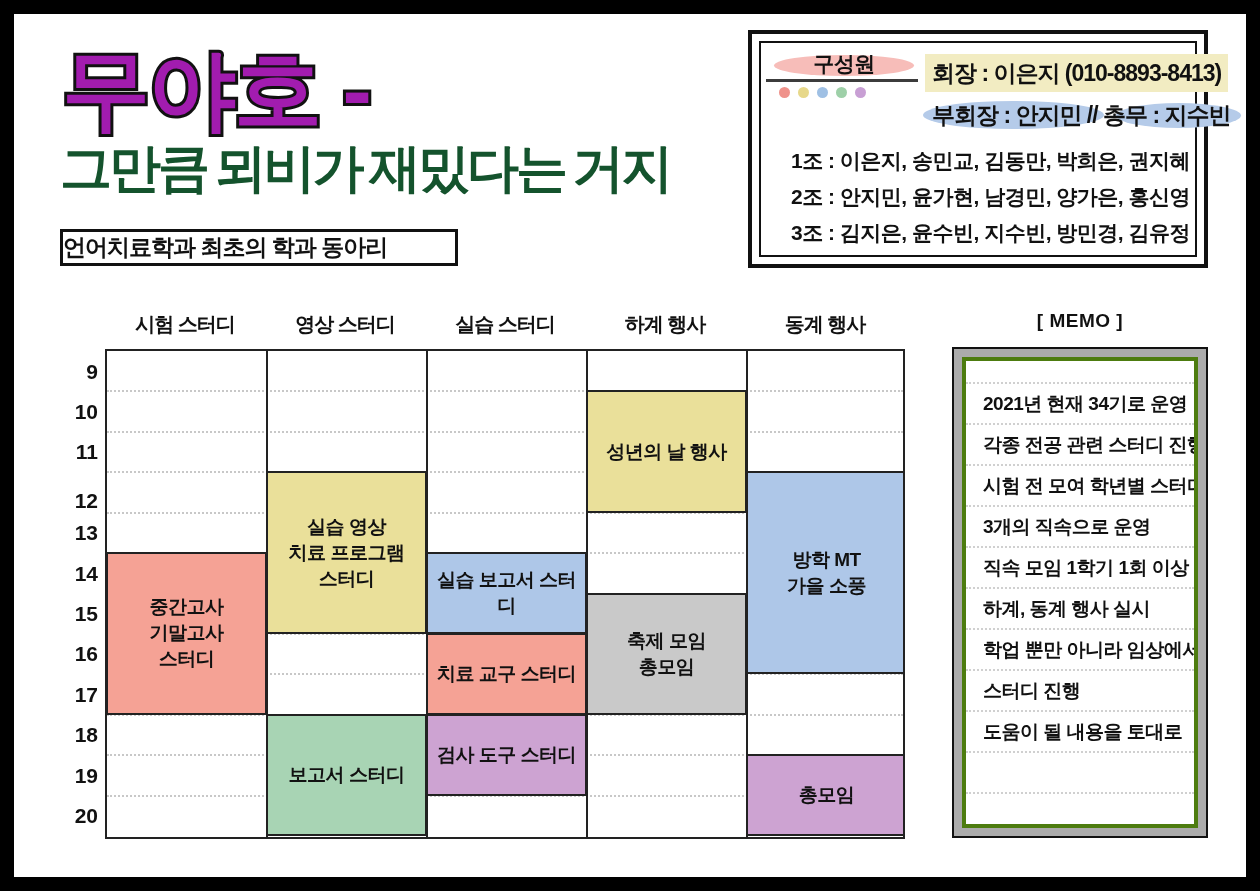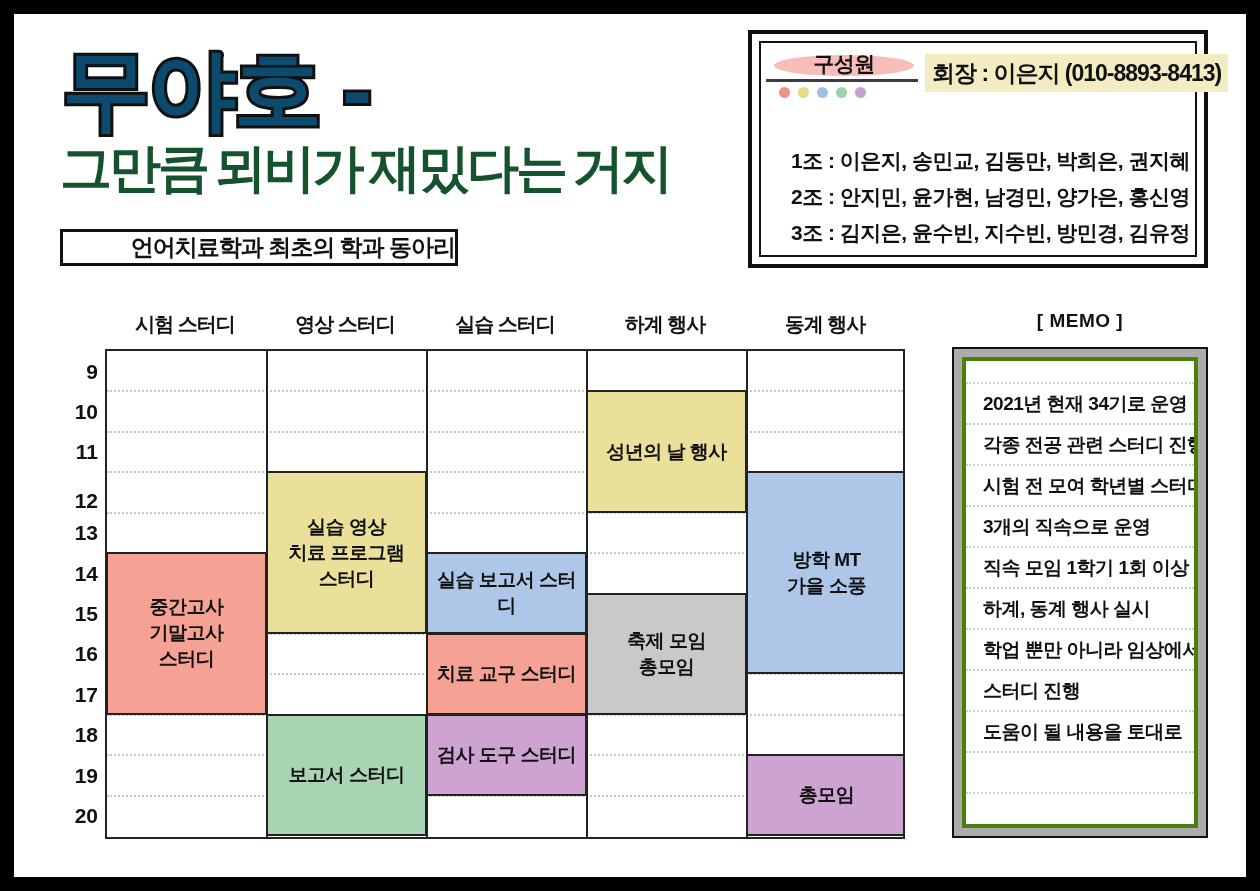--- a/index.html
+++ b/index.html
@@ -5,29 +5,29 @@
   html,body{margin:0;padding:0;background:#888;}
   .canvas{
     position:relative;width:1260px;height:891px;background:#fff;
     font-family:"Liberation Sans",sans-serif;overflow:hidden;color:#111;
   }
   .frame{position:absolute;inset:0;border:14px solid #000;z-index:60;pointer-events:none;}
 
   
   .title-outline{
     position:absolute;left:62px;top:44px;font-size:88px;font-weight:900;line-height:1.05;
-    color:#0c4a6e;-webkit-text-stroke:6px #111;paint-order:stroke fill;letter-spacing:-2px;white-space:nowrap;
+    color:#a21caf;-webkit-text-stroke:6px #111;paint-order:stroke fill;letter-spacing:-2px;white-space:nowrap;
   }
   .title-solid{
     position:absolute;left:60px;top:134px;font-size:52px;font-weight:900;letter-spacing:-3px;
     word-spacing:-4px;color:#14532d;white-space:nowrap;
   }
   .subtitle-box{
     position:absolute;left:60px;top:229px;width:392px;height:31px;border:3px solid #111;
-    display:flex;align-items:center;justify-content:flex-end;font-size:23px;font-weight:800;letter-spacing:-1px;
+    display:flex;align-items:center;justify-content:flex-start;font-size:23px;font-weight:800;letter-spacing:-1px;
   }
 
   
   .member-box{position:absolute;left:748px;top:30px;width:460px;height:238px;border:4px solid #111;box-sizing:border-box;background:#fff;text-align:right;}
   .member-inner{position:absolute;inset:7px;border:2px solid #111;}
   .m-ellipse{position:absolute;left:13px;top:12px;width:140px;height:21px;border-radius:50%;}
   .m-heading{position:absolute;left:13px;top:9px;width:140px;height:24px;display:flex;align-items:center;justify-content:center;
     font-size:21px;font-weight:800;letter-spacing:-0.5px;z-index:2;}
   .m-underline{position:absolute;left:5px;top:36px;width:152px;height:3px;background:#3c3c3c;}
   .m-dots{position:absolute;left:18px;top:44px;display:flex;gap:8px;}
@@ -82,20 +82,25 @@
           <div class="m-dot" style="background: rgb(231, 216, 138);"></div>
           <div class="m-dot" style="background: rgb(159, 192, 228);"></div>
           <div class="m-dot" style="background: rgb(158, 208, 168);"></div>
           <div class="m-dot" style="background: rgb(200, 159, 212);"></div>
         </div>
 
       <div class="m-leader" id="m-leader" style="background: rgb(242, 236, 194);">
         <span class="txt">회장 : 이은지 (010-8893-8413)</span>
       </div>
 
+      <div class="m-officers">
+        <span class="hl-ell" id="m-hl1" style="left: -2px; top: 2px; width: 58%; height: 28px; background: rgb(181, 203, 233);"></span>
+        <span class="hl-ell" id="m-hl2" style="right: -4px; top: 4px; width: 40%; height: 25px; background: rgb(181, 203, 233);"></span>
+        <span class="txt">부회장 : 안지민 // 총무 : 지수빈</span>
+      </div>
 
       <div class="m-groups" id="member-groups">
           <div class="m-group-line">1조 : 이은지, 송민교, 김동만, 박희은, 권지혜</div>
           <div class="m-group-line">2조 : 안지민, 윤가현, 남경민, 양가은, 홍신영</div>
           <div class="m-group-line">3조 : 김지은, 윤수빈, 지수빈, 방민경, 김유정</div>
         </div>
     </div>
   </div>
 
   <div id="col-headers">

